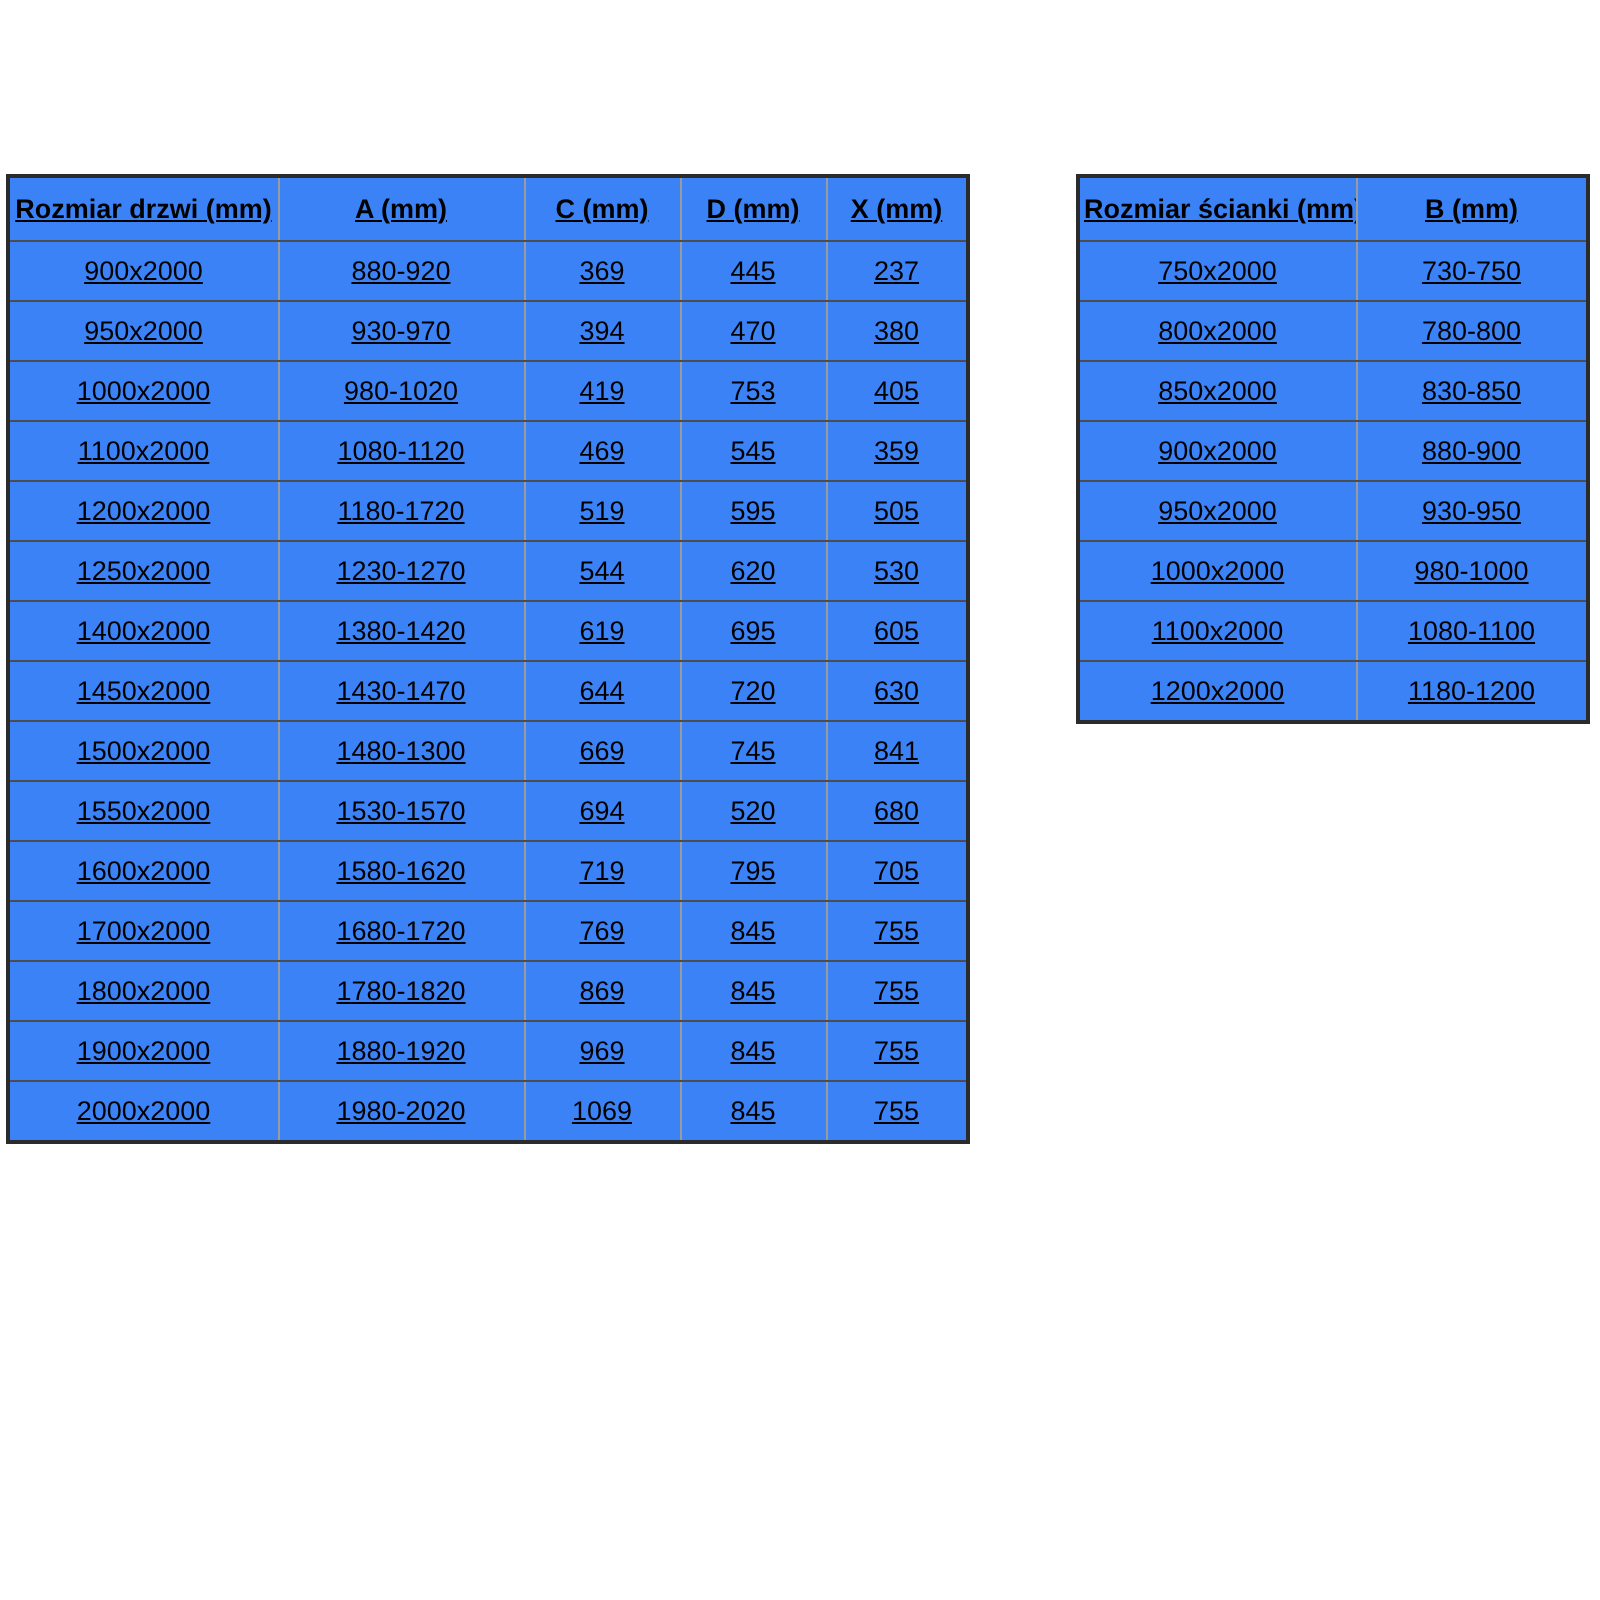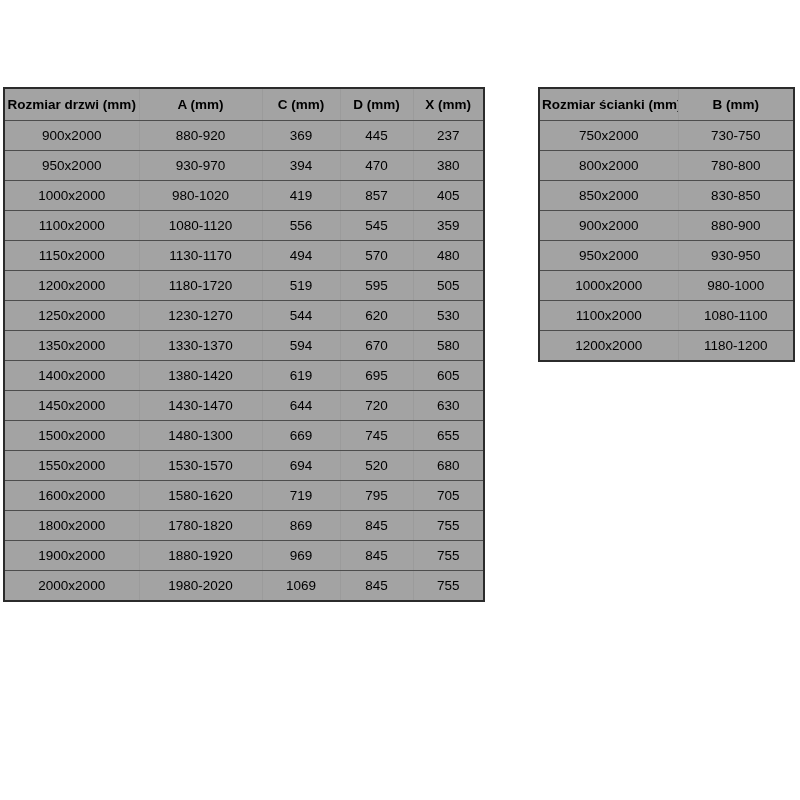--- a/index.html
+++ b/index.html
@@ -12,21 +12,22 @@
     width: 800px;
     height: 800px;
     background: #ffffff;
     font-family: "Liberation Sans", sans-serif;
     color: #000000;
   }
   table.spec {
     position: absolute;
     border-collapse: collapse;
     table-layout: fixed;
-    background: #a3a3a3;
+    background: #3b82f6;
+    text-decoration: underline;
   }
   table.spec th, table.spec td {
     text-align: center;
     vertical-align: middle;
     padding: 0 2px;
     overflow: hidden;
     white-space: nowrap;
     font-size: 13.5px;
     border-top: 1px solid #4d4d4d;
     border-bottom: 1px solid #4d4d4d;
@@ -88,92 +89,85 @@
           <td>950x2000</td>
           <td>930-970</td>
           <td>394</td>
           <td>470</td>
           <td>380</td>
         </tr>
         <tr>
           <td>1000x2000</td>
           <td>980-1020</td>
           <td>419</td>
-          <td>857</td>
+          <td>753</td>
           <td>405</td>
         </tr>
         <tr>
           <td>1100x2000</td>
           <td>1080-1120</td>
-          <td>556</td>
+          <td>469</td>
           <td>545</td>
           <td>359</td>
-        </tr>
-        <tr>
-          <td>1150x2000</td>
-          <td>1130-1170</td>
-          <td>494</td>
-          <td>570</td>
-          <td>480</td>
         </tr>
         <tr>
           <td>1200x2000</td>
           <td>1180-1720</td>
           <td>519</td>
           <td>595</td>
           <td>505</td>
         </tr>
         <tr>
           <td>1250x2000</td>
           <td>1230-1270</td>
           <td>544</td>
           <td>620</td>
           <td>530</td>
         </tr>
         <tr>
-          <td>1350x2000</td>
-          <td>1330-1370</td>
-          <td>594</td>
-          <td>670</td>
-          <td>580</td>
-        </tr>
-        <tr>
           <td>1400x2000</td>
           <td>1380-1420</td>
           <td>619</td>
           <td>695</td>
           <td>605</td>
         </tr>
         <tr>
           <td>1450x2000</td>
           <td>1430-1470</td>
           <td>644</td>
           <td>720</td>
           <td>630</td>
         </tr>
         <tr>
           <td>1500x2000</td>
           <td>1480-1300</td>
           <td>669</td>
           <td>745</td>
-          <td>655</td>
+          <td>841</td>
         </tr>
         <tr>
           <td>1550x2000</td>
           <td>1530-1570</td>
           <td>694</td>
           <td>520</td>
           <td>680</td>
         </tr>
         <tr>
           <td>1600x2000</td>
           <td>1580-1620</td>
           <td>719</td>
           <td>795</td>
           <td>705</td>
+        </tr>
+        <tr>
+          <td>1700x2000</td>
+          <td>1680-1720</td>
+          <td>769</td>
+          <td>845</td>
+          <td>755</td>
         </tr>
         <tr>
           <td>1800x2000</td>
           <td>1780-1820</td>
           <td>869</td>
           <td>845</td>
           <td>755</td>
         </tr>
         <tr>
           <td>1900x2000</td>

